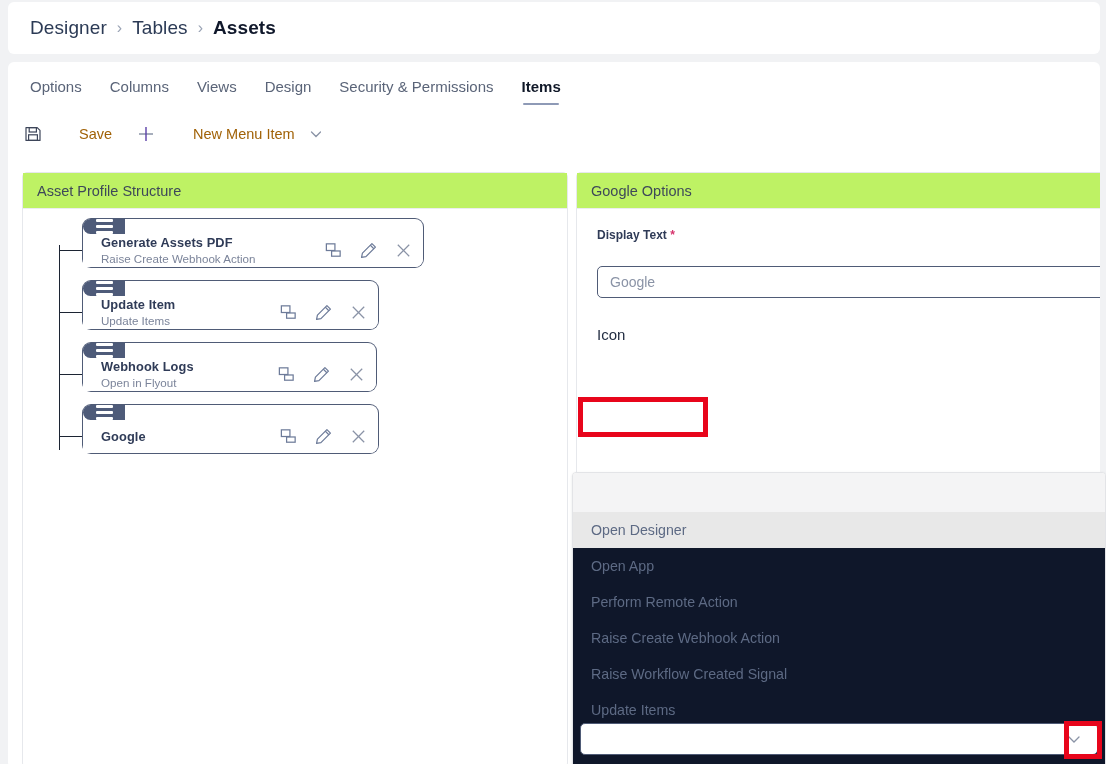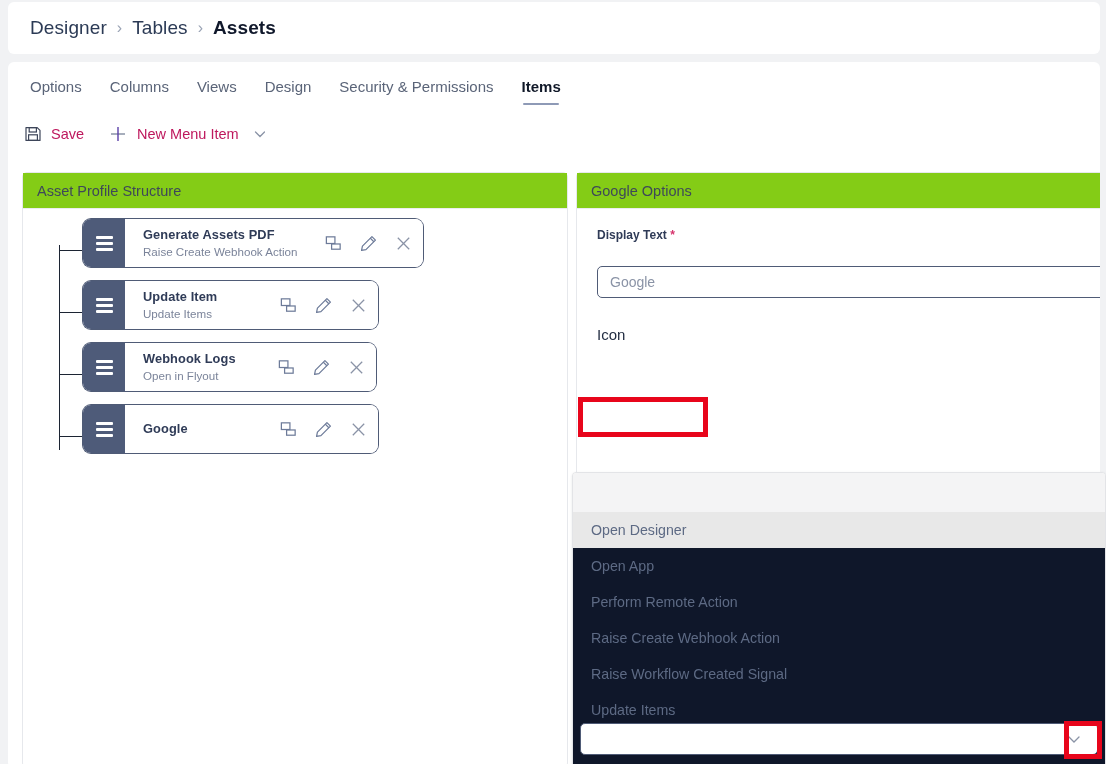--- a/index.html
+++ b/index.html
@@ -36,53 +36,54 @@
   }
   .tab.active { color: #101828; font-weight: bold; }
   .tab.active::after {
     content: ""; position: absolute; left: 50%; transform: translateX(-50%);
     bottom: 0; width: 36px; height: 2px; background: #8e9ab6; border-radius: 2px;
   }
 
   
   .toolbar { position: absolute; left: 12px; top: 58px; display: flex; align-items: center; gap: 16px; }
   .tb-btn { display: flex; align-items: center; gap: 9px; cursor: pointer; padding: 4px 4px; }
-  .tb-label { font-size: 14.5px; color: #be185d; }
+  .tb-label { font-size: 14.5px; color: #a16207; margin-left: 28px; }
   .tb-chev { margin-left: 4px; display: flex; align-items: center; }
 
   
   .panels { position: absolute; left: 6px; top: 110px; right: 0; bottom: 0; }
 
   .panel {
     position: absolute; top: 0; bottom: 0;
     background: #ffffff; border: 1px solid #e6e8ec; border-radius: 5px;
   }
   .panel.left  { left: 8px;  width: 546px; }
   .panel.right { left: 562px; width: 544px; border-right: none;
                  border-top-right-radius: 0; border-bottom-right-radius: 0; }
   .panel-head {
-    height: 36px; background: #84cc16; border-bottom: 1px solid #ebedf0;
+    height: 36px; background: #bef264; border-bottom: 1px solid #ebedf0;
     display: flex; align-items: center; padding-left: 14px;
   }
   .panel-title { font-size: 14.5px; color: #3e4859; }
   .panel-body { position: absolute; left: 0; right: 0; top: 37px; bottom: 0; overflow: hidden; }
 
   
   .tree { position: relative; padding-top: 9px; height: 100%; }
   .tree-spine {
     position: absolute; left: 36px; top: 35px; width: 1px; height: 205px; background: #1c2433;
   }
   .row { position: relative; height: 62px; }
   .branch { position: absolute; left: 36px; top: 31px; height: 1px; background: #1c2433; }
 
   .card {
     position: absolute; top: 0; height: 48px;
     display: flex; align-items: stretch;
     border-radius: 8px; background: #ffffff;
     box-shadow: 0 0 0 1px #4f5b76;
+    flex-direction: column;
   }
   .card-grip {
     width: 42px; background: #4e5b79;
     border-top-left-radius: 8px; border-bottom-left-radius: 8px;
     display: flex; align-items: center; justify-content: center;
     cursor: grab; flex: none;
   }
   .grip-lines { display: flex; flex-direction: column; gap: 3px; }
   .grip-lines i { display: block; width: 17px; height: 3px; background: #ffffff; border-radius: 1px; }
 

